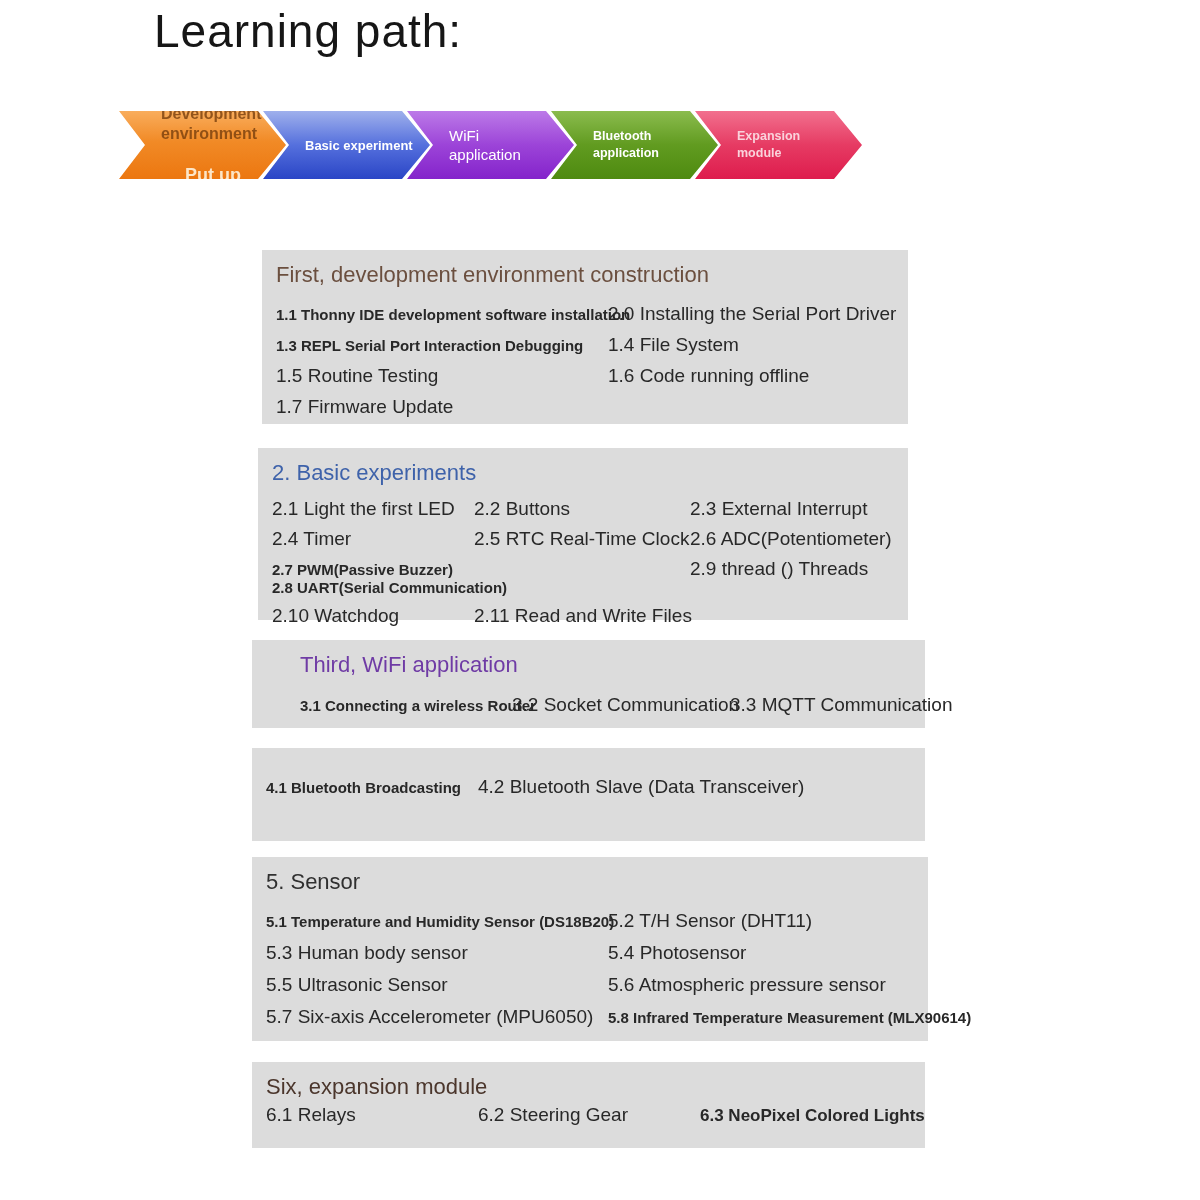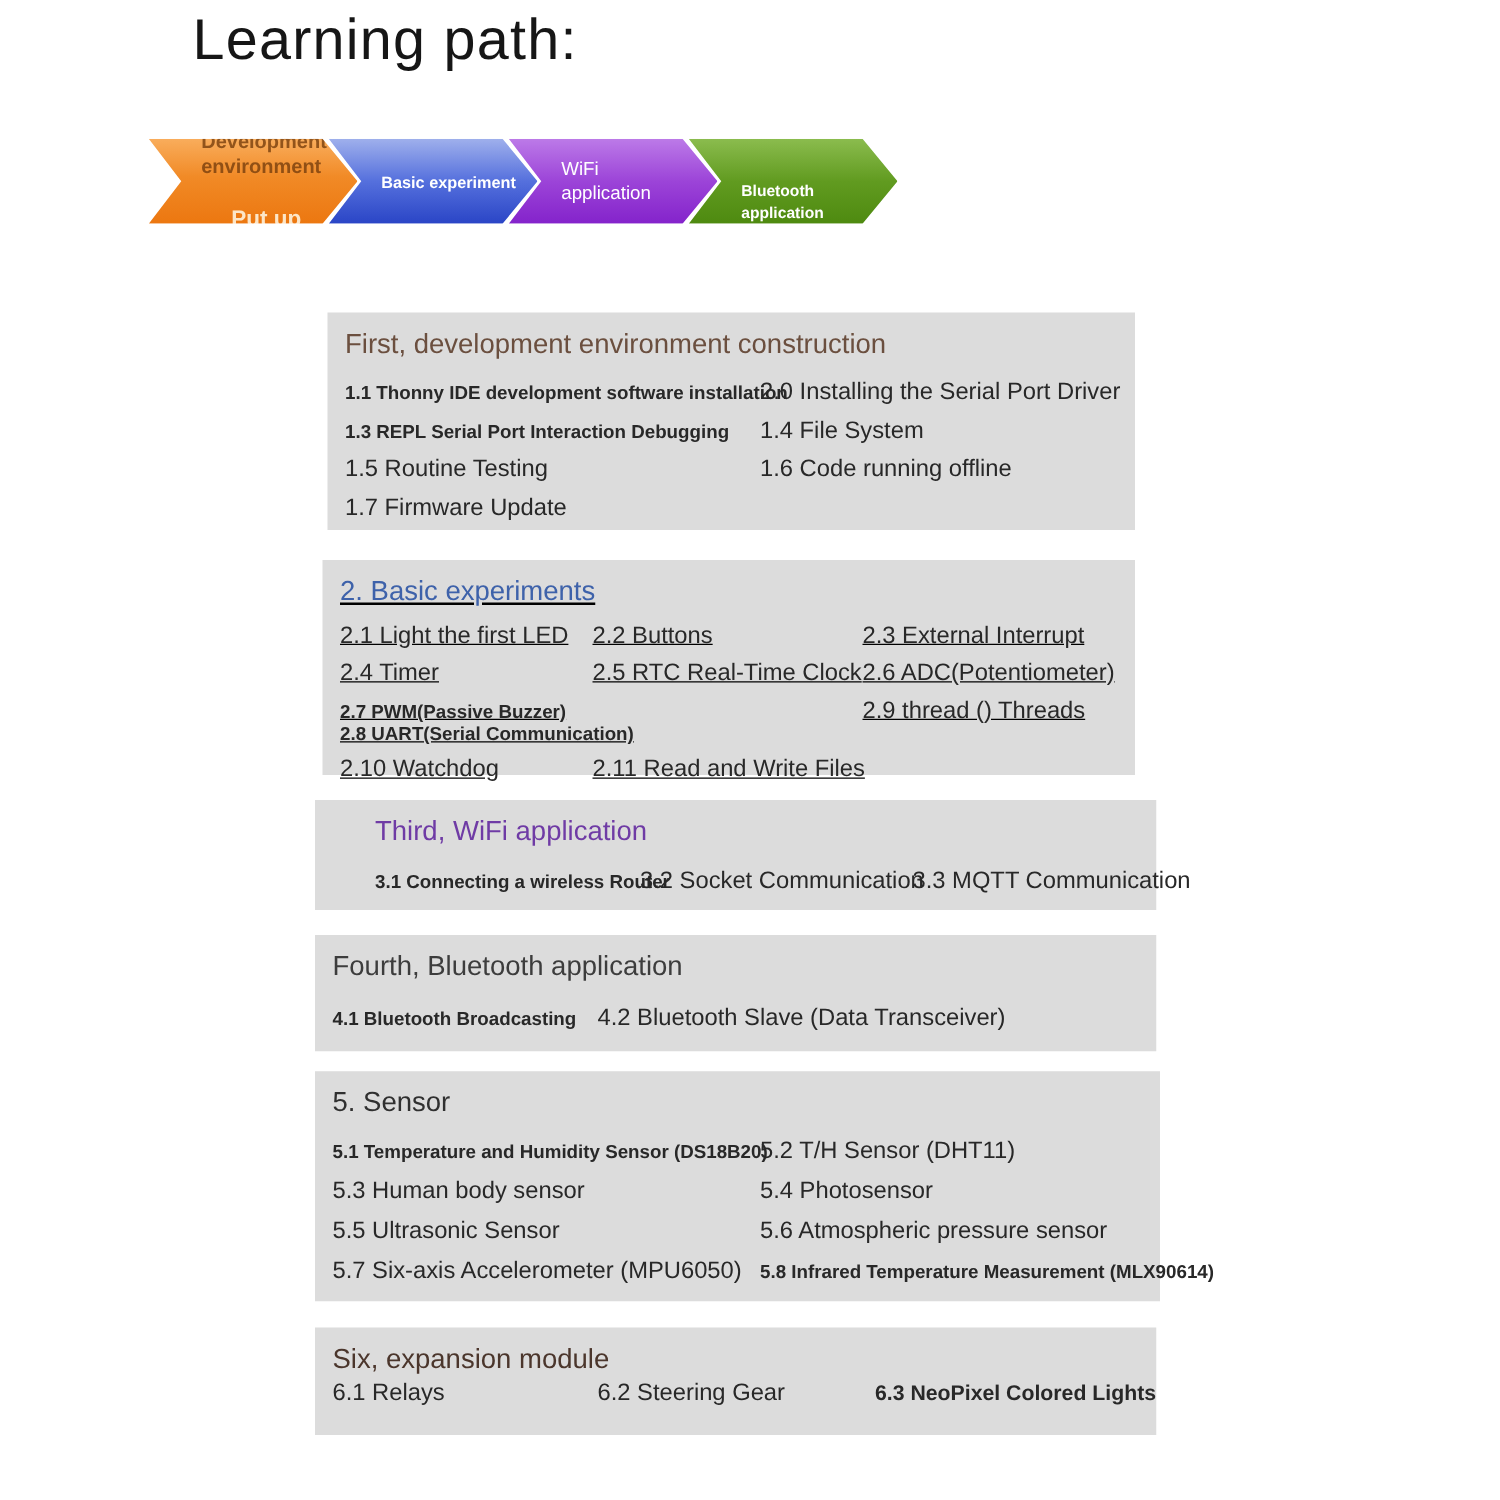--- a/index.html
+++ b/index.html
@@ -13,37 +13,37 @@
   
   .arrows{position:absolute;left:119px;top:111px;height:68px;display:flex;}
   .arrow{position:relative;width:167px;height:68px;box-sizing:border-box;
          display:flex;flex-direction:column;justify-content:center;
          padding-left:42px;filter:drop-shadow(3px 0 0 #ffffff);
          clip-path:polygon(0 0,139px 0,167px 50%,139px 100%,0 100%,26px 50%);}
   .arrow+.arrow{margin-left:-23px;}
   .a1{z-index:6;background:linear-gradient(180deg,#f9ad5c 0%,#f18a26 45%,#ec7710 100%);}
   .a2{z-index:5;background:linear-gradient(180deg,#9fb0ec 0%,#5570dd 50%,#2a45c6 100%);}
   .a3{z-index:4;background:linear-gradient(180deg,#bc7ae8 0%,#9c44d8 50%,#8423cb 100%);}
-  .a4{z-index:3;background:linear-gradient(180deg,#8bbc4e 0%,#619b20 50%,#4e8a10 100%);justify-content:flex-end;}
+  .a4{z-index:3;background:linear-gradient(180deg,#8bbc4e 0%,#619b20 50%,#4e8a10 100%);}
   .a5{z-index:2;background:linear-gradient(180deg,#93bcc8 0%,#4e93a8 50%,#2d7b95 100%);}
   .a6{z-index:1;background:linear-gradient(180deg,#f2708e 0%,#e63b63 50%,#de1c4d 100%);}
   .a-tiny{font-size:16px;line-height:1.2;color:rgba(116,60,12,0.78);font-weight:600;
           width:92px;margin-bottom:2px;}
   .a-putup{font-size:18px;color:#fce6c8;font-weight:700;margin-left:24px;margin-top:20px;}
   .a-label{color:#ffffff;}
   .a2 .a-label{font-size:13px;font-weight:600;}
   .a3 .a-label{font-size:15px;line-height:1.3;width:86px;}
   .a4 .a-label{font-size:12.5px;font-weight:700;line-height:1.35;width:86px;}
   .a5 .a-label{font-size:23px;font-weight:500;letter-spacing:0.5px;}
   .a6 .a-label{font-size:12.5px;font-weight:600;line-height:1.35;width:86px;color:#fad2db;}
 
   
   .box{position:absolute;background:#dcdcdc;box-sizing:border-box;padding:10px 14px;}
   .b1{left:262px;top:250px;width:646px;height:174px;}
-  .b2{left:258px;top:448px;width:650px;height:172px;text-decoration:underline;}
+  .b2{left:258px;top:448px;width:650px;height:172px;}
   .b3{left:252px;top:640px;width:673px;height:88px;padding-left:48px;}
   .b4{left:252px;top:748px;width:673px;height:93px;}
   .b5{left:252px;top:857px;width:676px;height:184px;}
   .b6{left:252px;top:1062px;width:673px;height:86px;}
   .h{margin:2px 0 0 0;font-size:22px;font-weight:500;}
   .hc1{color:#6b4f3f;}.hc2{color:#3e62aa;}.hc3{color:#6f3ba5;}
   .hc4{color:#3d3d3d;}.hc5{color:#303030;}.hc6{color:#4b362c;}
 
   .it{font-size:19px;font-weight:500;color:#282828;white-space:nowrap;}
   .it.sm{font-size:15px;font-weight:700;}
@@ -72,20 +72,23 @@
     </div>
     <div class="arrow a2">
       <span class="a-label">Basic experiment</span>
     </div>
     <div class="arrow a3">
       <span class="a-label">WiFi application</span>
     </div>
     <div class="arrow a4">
       <span class="a-label">Bluetooth application</span>
     </div>
+    <div class="arrow a6">
+      <span class="a-label">Expansion module</span>
+    </div>
   </div>
 
   <section class="box b1">
     <h2 class="h hc1">First, development environment construction</h2>
     <div class="g1">
       <span class="it sm">1.1 Thonny IDE development software installation</span>
       <span class="it">2.0 Installing the Serial Port Driver</span>
       <span class="it sm">1.3 REPL Serial Port Interaction Debugging</span>
       <span class="it">1.4 File System</span>
       <span class="it">1.5 Routine Testing</span>
@@ -113,21 +116,20 @@
   <section class="box b3">
     <h2 class="h hc3">Third, WiFi application</h2>
     <div class="g3">
       <span class="it sm">3.1 Connecting a wireless Router</span>
       <span class="it">3.2 Socket Communication</span>
       <span class="it">3.3 MQTT Communication</span>
     </div>
   </section>
 
   <section class="box b4">
-    <h2 class="h hc4">Fourth, Bluetooth application</h2>
     <div class="g4">
       <span class="it sm">4.1 Bluetooth Broadcasting</span>
       <span class="it">4.2 Bluetooth Slave (Data Transceiver)</span>
     </div>
   </section>
 
   <section class="box b5">
     <h2 class="h hc5">5. Sensor</h2>
     <div class="g5">
       <span class="it sm">5.1 Temperature and Humidity Sensor (DS18B20)</span>

